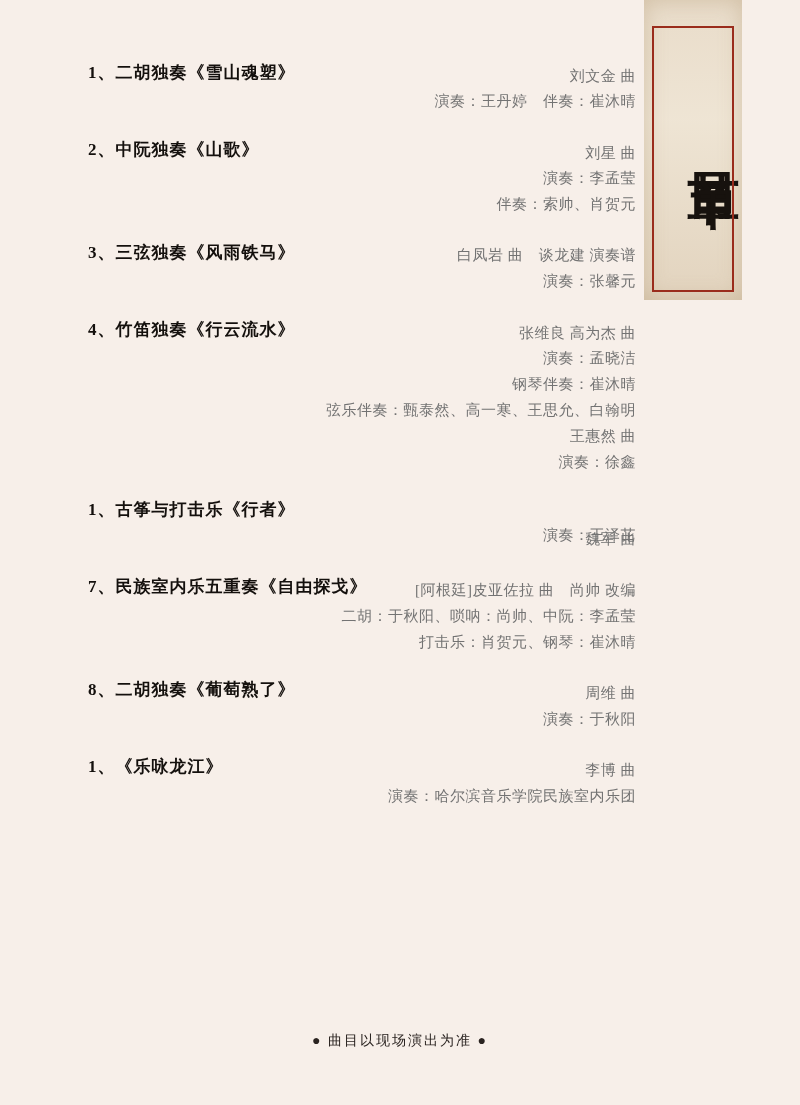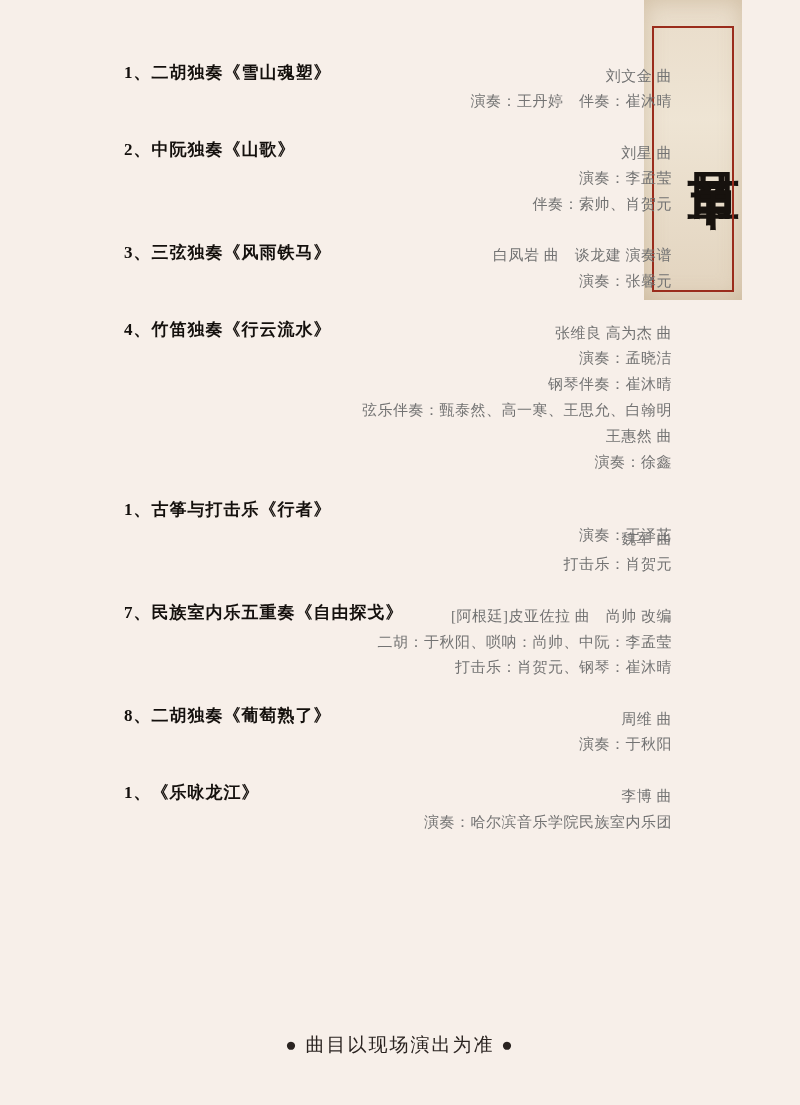--- a/index.html
+++ b/index.html
@@ -54,21 +54,20 @@
     letter-spacing: 2px;
   }
 
   
   #program-list {
     position: absolute;
     top: 60px;
     left: 0;
     width: 660px;
     padding-left: 12px;
-    margin-left: 36px;
   }
   .program-item {
     margin-bottom: 22px;
   }
   .item-title {
     font-size: 17px;
     font-weight: 700;
     color: #14100d;
     padding-left: 76px;
     letter-spacing: 1px;
@@ -86,21 +85,21 @@
     margin-top: -22px;
   }
 
   
   #footer-note {
     position: absolute;
     left: 0;
     right: 0;
     top: 1032px;
     text-align: center;
-    font-size: 19px;
+    font-size: 14px;
     color: #2a2320;
     letter-spacing: 2px;
   }
 </style>
 </head>
 <body>
 
 <div id="header-banner">
   <div id="banner-title">节目单</div>
 </div>
@@ -136,21 +135,20 @@
 
   <div class="program-item">
     <div class="credit-line first-credit">王惠然 曲</div>
     <div class="credit-line">演奏：徐鑫</div>
   </div>
 
   <div class="program-item">
     <div class="item-title">1、古筝与打击乐《行者》</div>
     <div class="credit-line">演奏：王泽芘</div>
     <div class="credit-line first-credit">魏军 曲</div>
-    <div class="credit-line">打击乐：肖贺元</div>
   </div>
 
   <div class="program-item">
     <div class="item-title">7、民族室内乐五重奏《自由探戈》</div>
     <div class="credit-line first-credit">[阿根廷]皮亚佐拉 曲　尚帅 改编</div>
     <div class="credit-line">二胡：于秋阳、唢呐：尚帅、中阮：李孟莹</div>
     <div class="credit-line">打击乐：肖贺元、钢琴：崔沐晴</div>
   </div>
 
   <div class="program-item">

